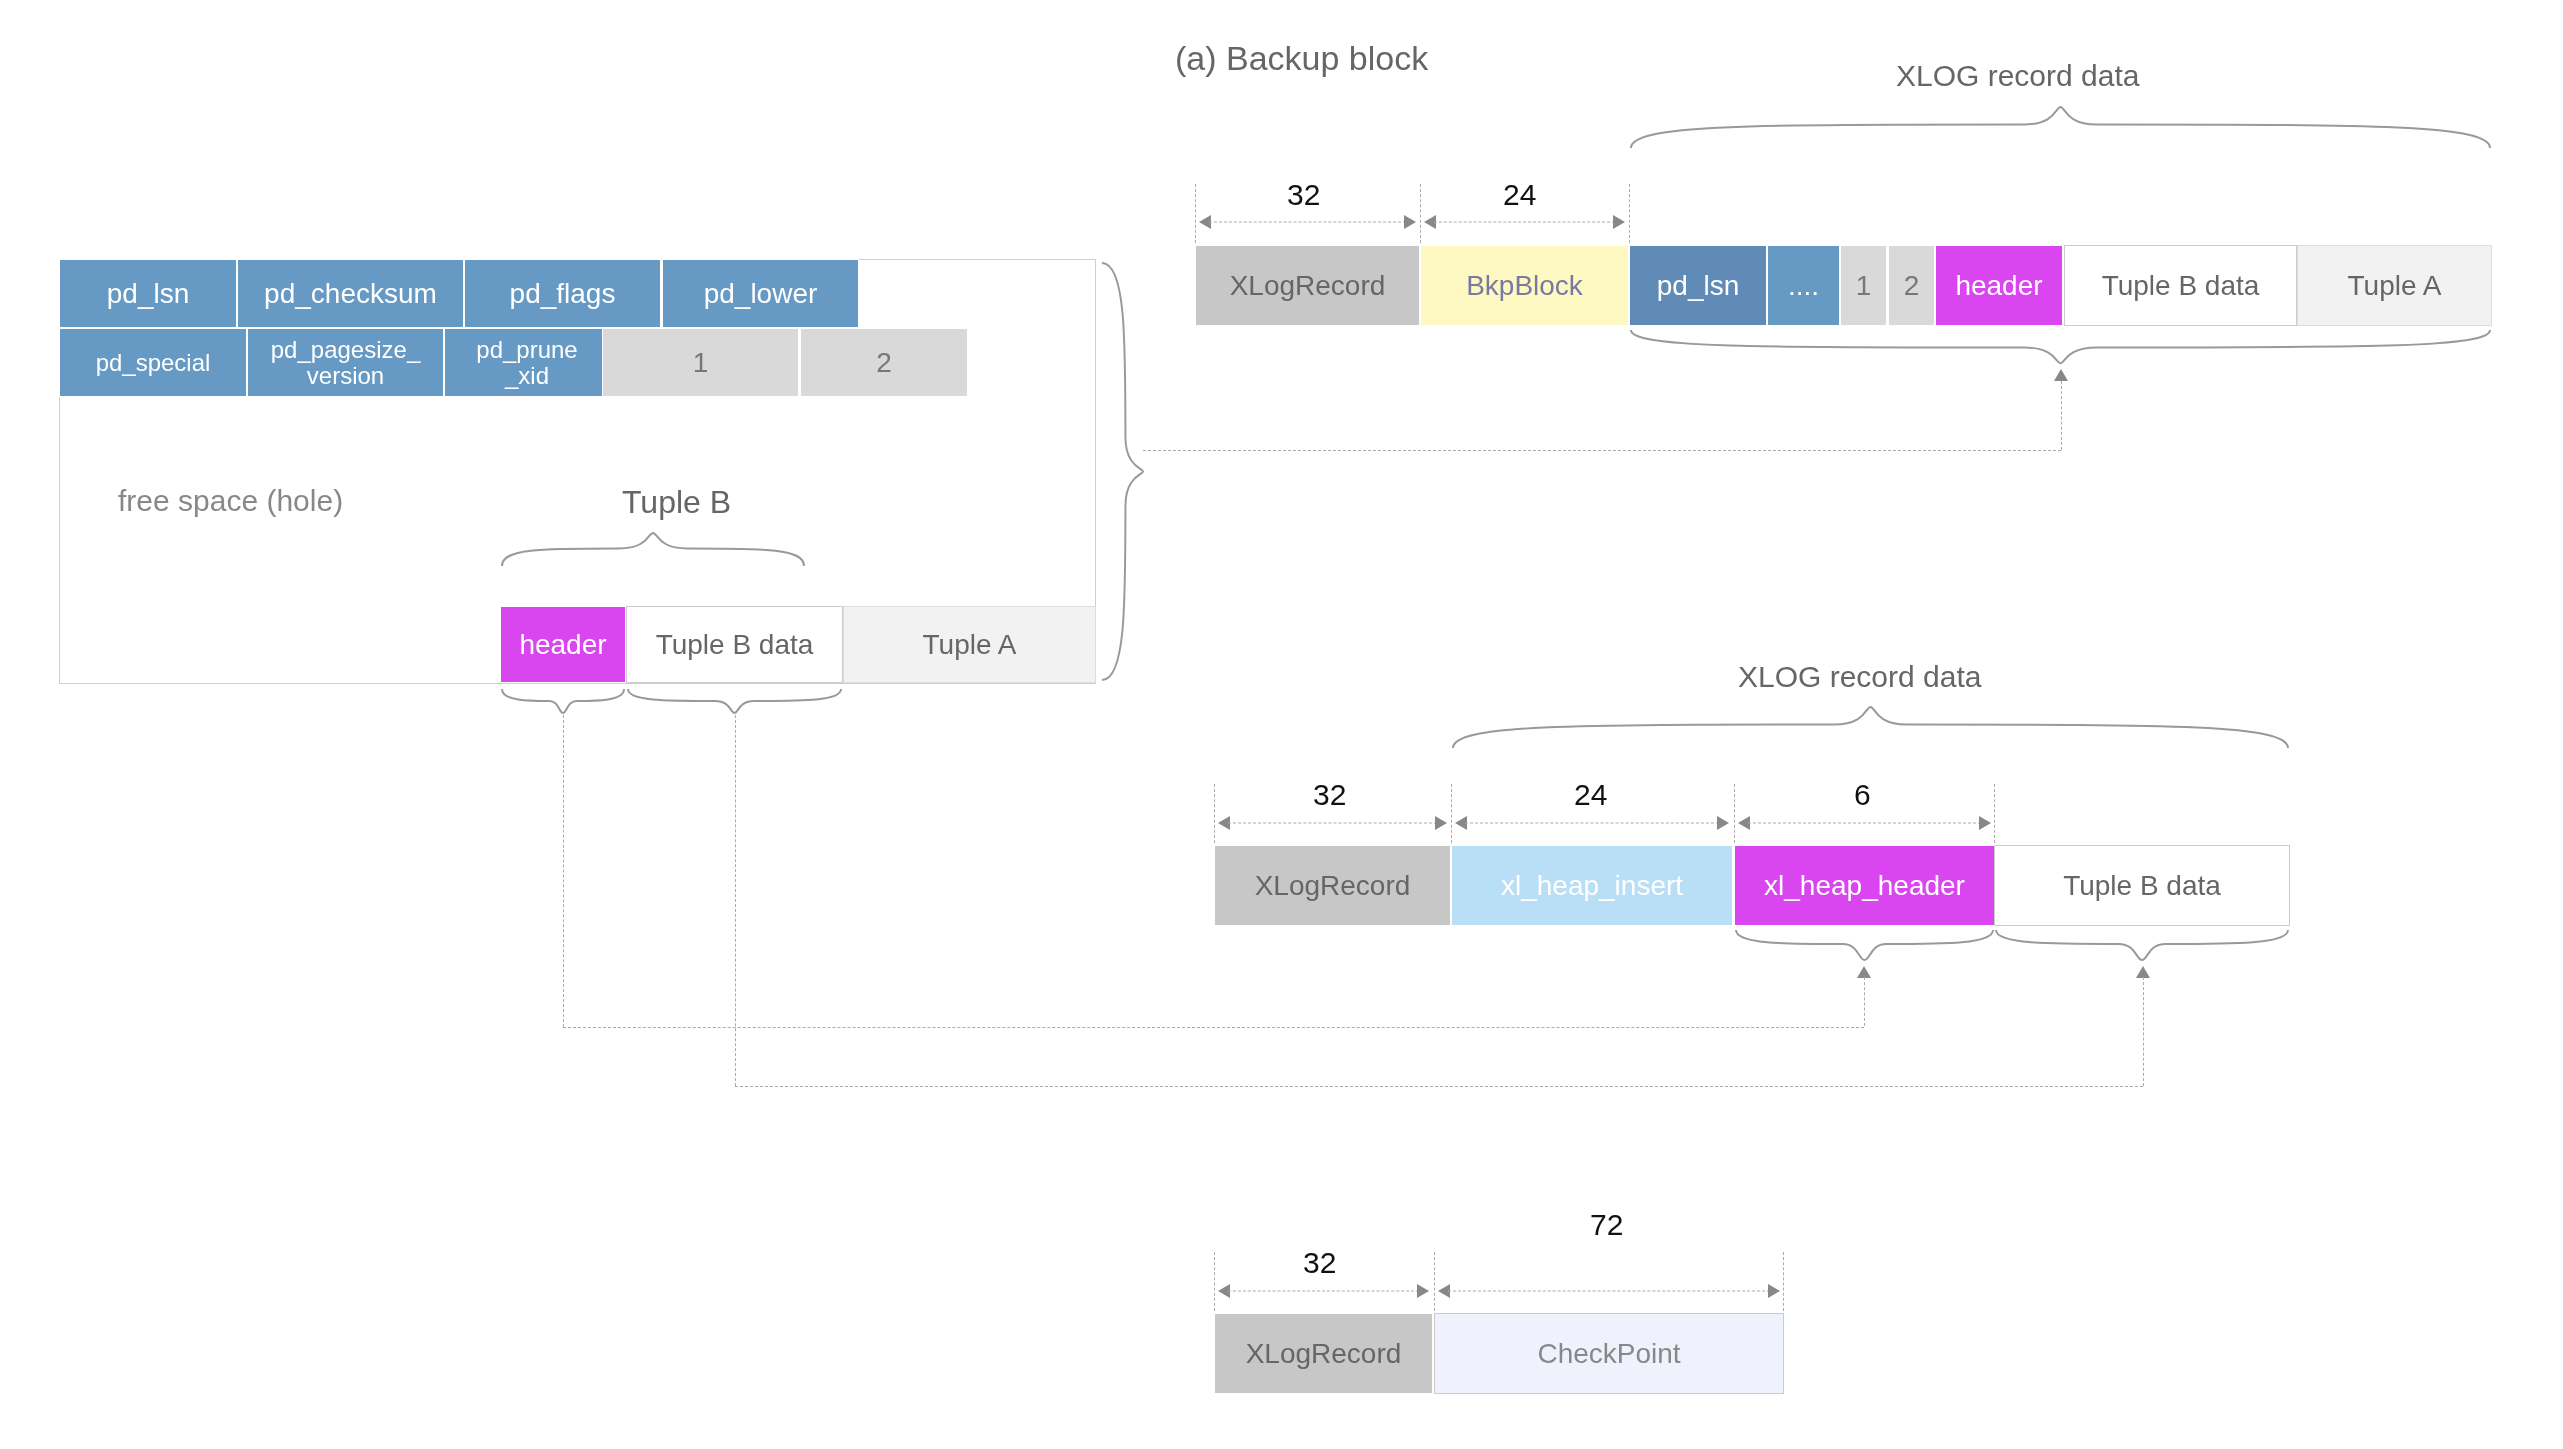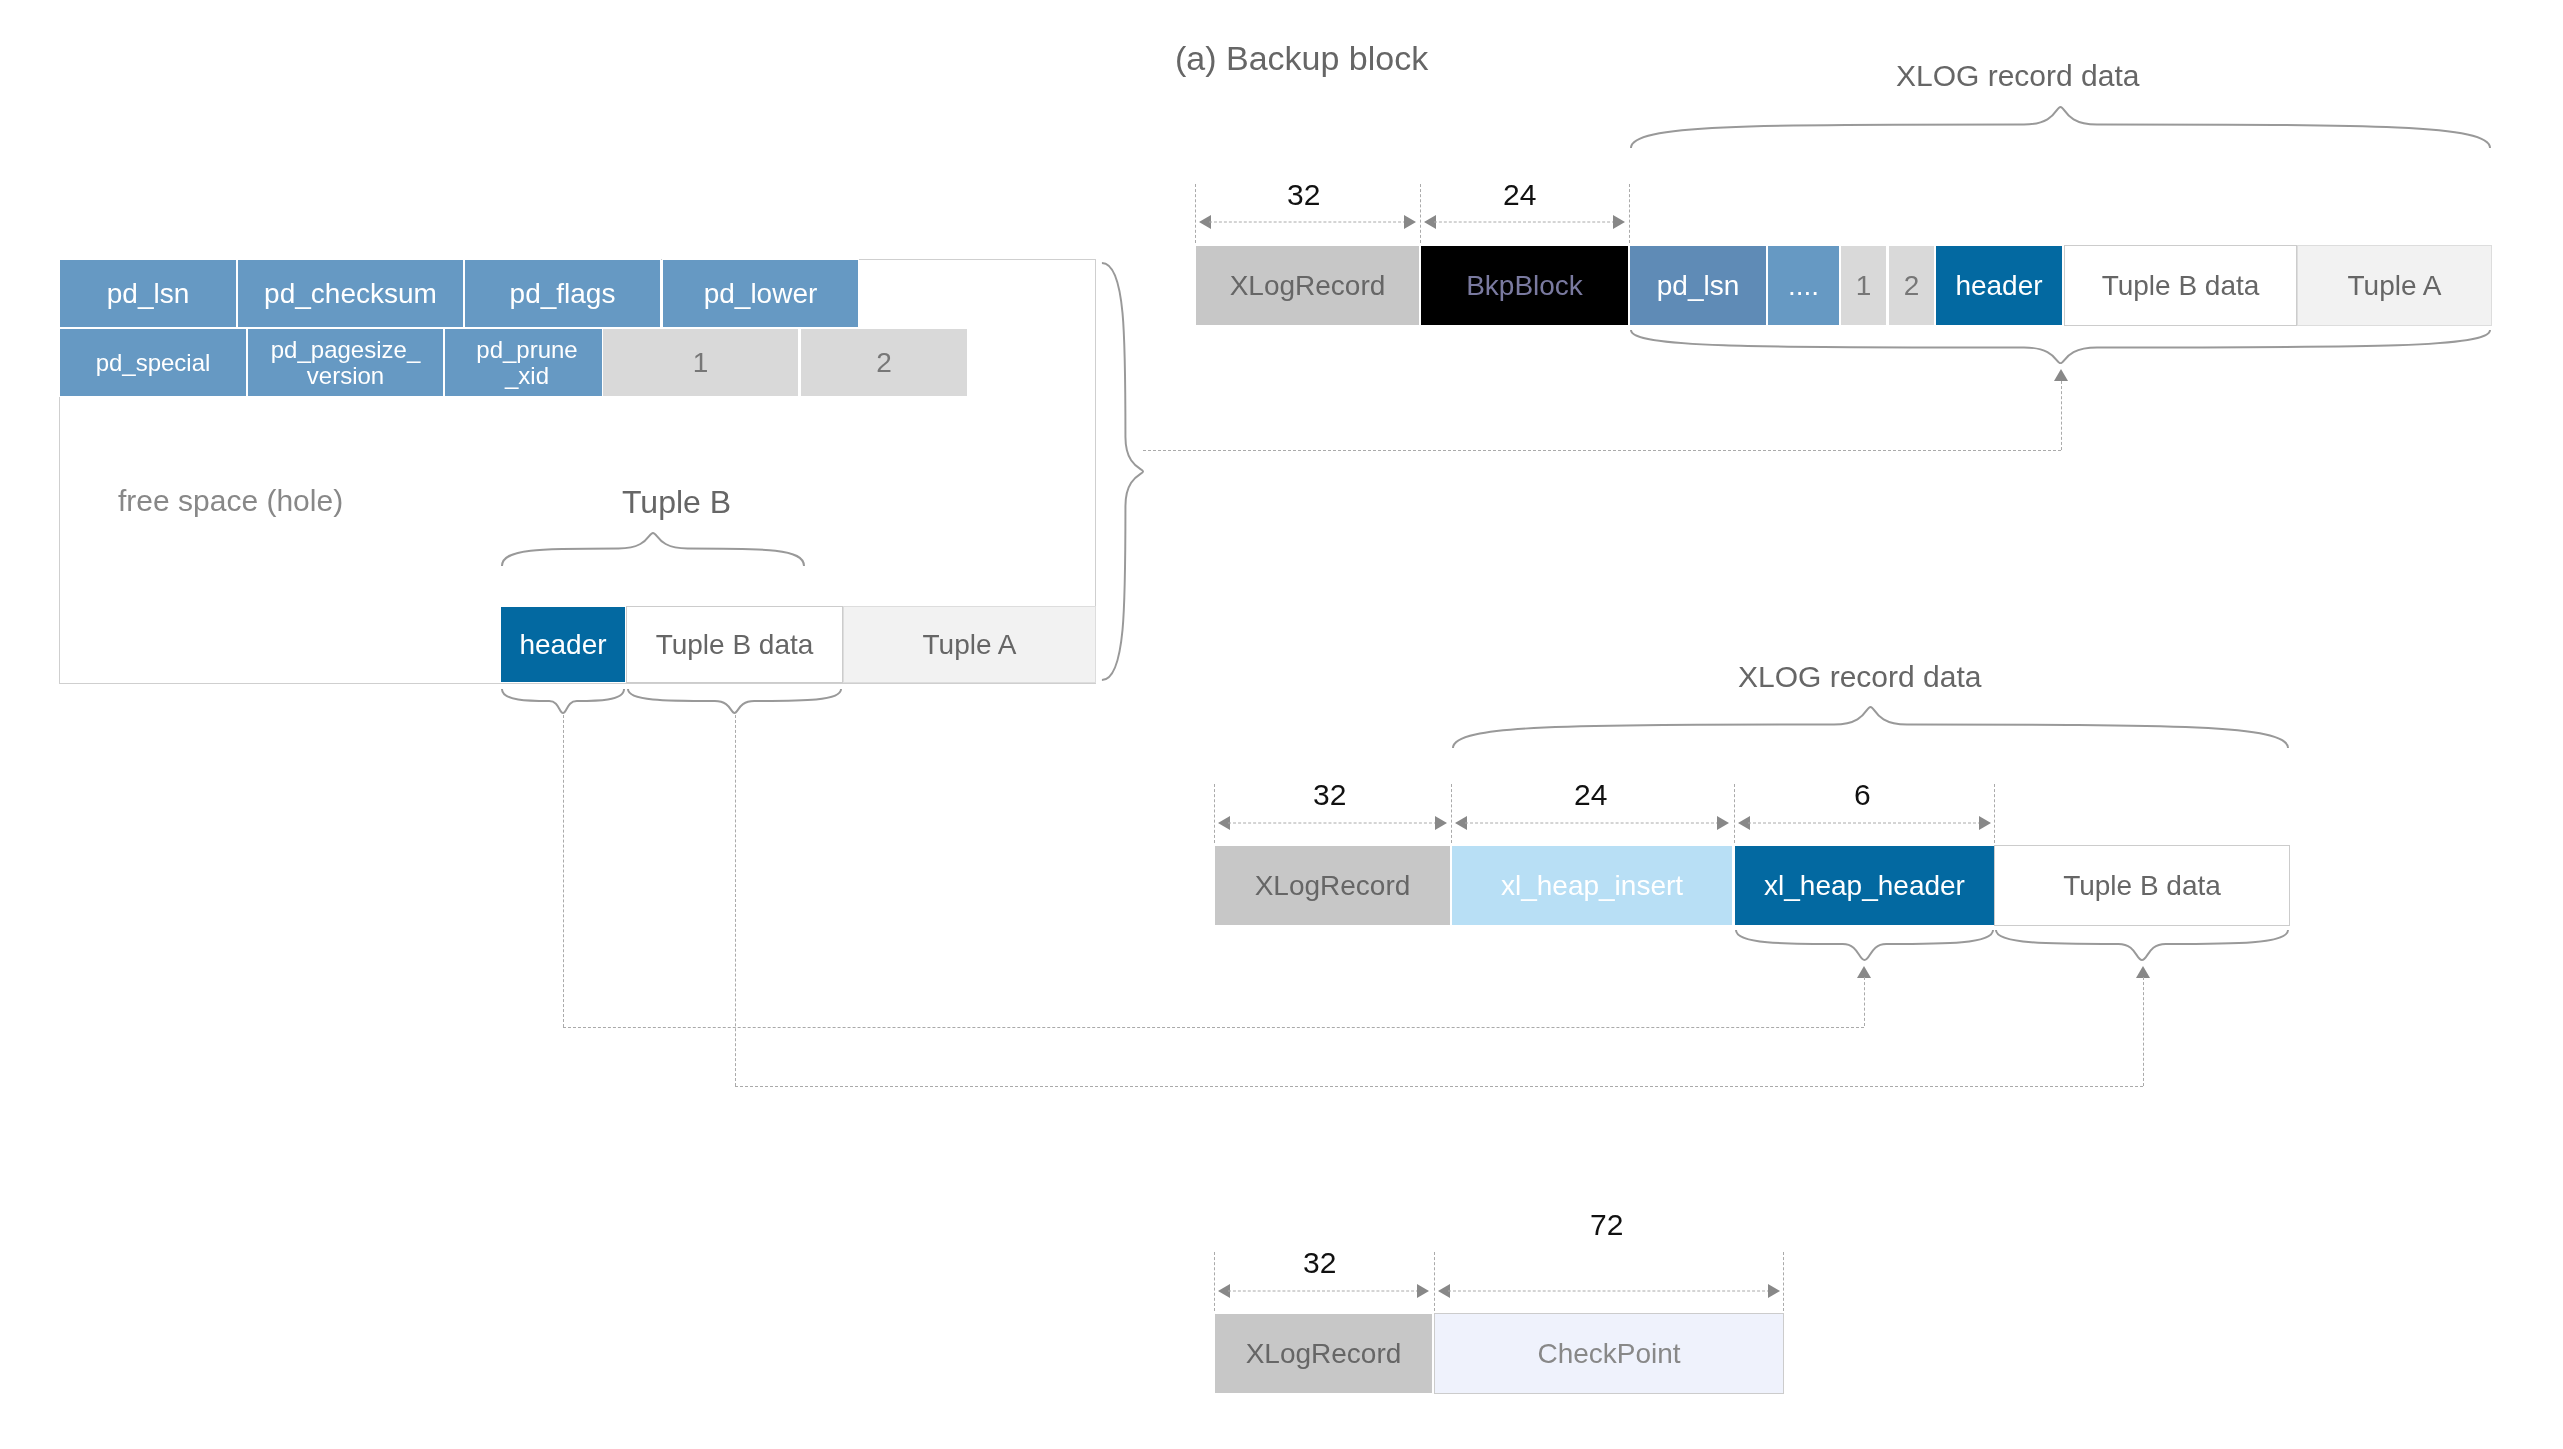--- a/index.html
+++ b/index.html
@@ -60,23 +60,23 @@
     border-left: 7px solid transparent; border-right: 7px solid transparent;
     border-bottom: 12px solid #888;
   }
 
   
   .c-blue    { background:#6699c3; color:#fff; border-color:#fff; }
   .c-blue-lt { background:#6699c3; color:#fff; border-color:#fff; }
   .c-gray-lt { background:#d9d9d9; color:#777; border-color:#fff; }
   .c-gray-md { background:#c7c7c7; color:#666; border-color:#fff; }
   .c-gray-pn { background:#f2f2f2; color:#666; border-color:#ddd; }
-  .c-teal    { background:#0369a1; color:#fff; border-color:#fff; }
+  .c-teal    { background:#d946ef; color:#fff; border-color:#fff; }
   .c-white   { background:#fff; color:#666; border-color:#ccc; }
-  .c-lav     { background:#000000; color:#7a7aa0; border-color:#fff; }
+  .c-lav     { background:#fef9c3; color:#7a7aa0; border-color:#fff; }
   .c-lav-lt  { background:#eff2fc; color:#888; border-color:#ccc; }
   .c-sky     { background:#b8dff5; color:#fff; border-color:#fff; }
   .c-darkblue{ background:#5f8bb6; color:#fff; border-color:#fff; }
 
   .fs-sm { font-size: 24px; line-height: 1.05; }
   .fs-md { font-size: 28px; }
 </style>
 </head>
 <body>
 

